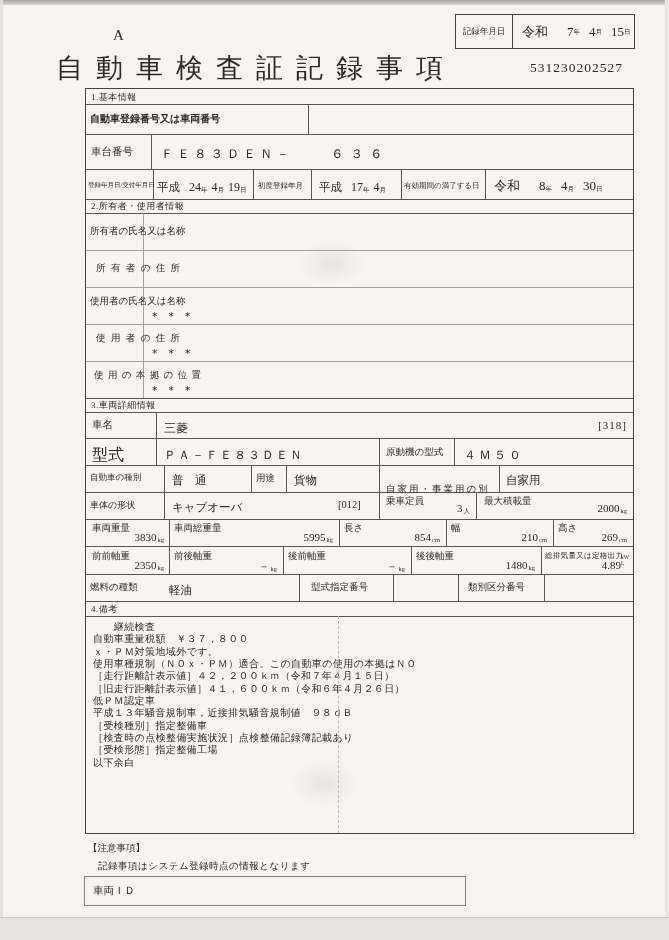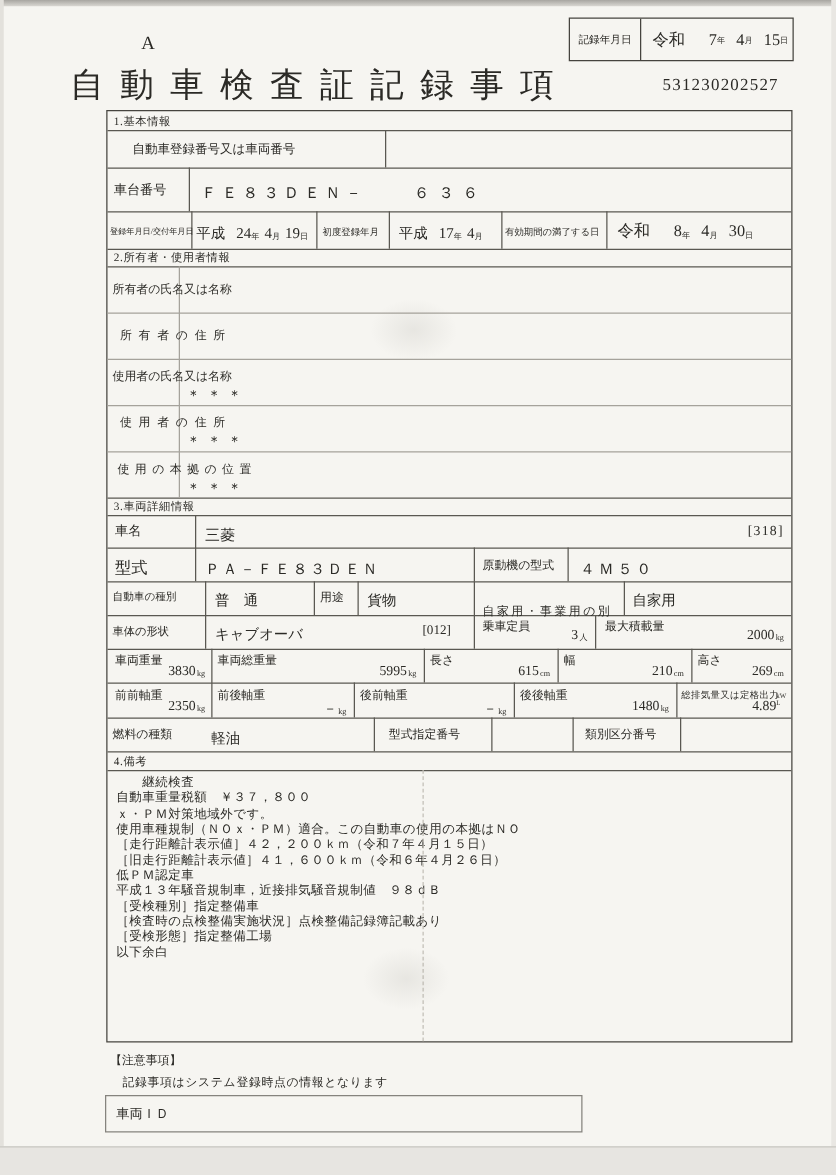--- a/index.html
+++ b/index.html
@@ -107,21 +107,21 @@
     <div class="vline" style="left:467px;top:430px;height:27px;"></div>
     <div class="vline" style="left:197px;top:457px;height:28px;"></div>
     <div class="vline" style="left:325px;top:457px;height:28px;"></div>
     <div class="vline" style="left:455px;top:457px;height:28px;"></div>
     <div class="vline" style="left:213px;top:485px;height:27px;"></div>
     <div class="vline" style="left:307px;top:485px;height:27px;"></div>
     <div class="vline" style="left:372px;top:485px;height:27px;"></div>
     <div class="vline" style="left:458px;top:485px;height:27px;"></div>
 
     <div class="abs shead" style="left:5px;top:2px;">1.基本情報</div>
-    <div class="abs lbl" style="left:20px;top:23px;font-size:10px;">自動車登録番号又は車両番号</div>
+    <div class="abs lbl" style="left:4px;top:23px;font-size:10px;font-weight:bold;">自動車登録番号又は車両番号</div>
     <div class="abs lbl" style="left:5px;top:56px;font-size:10.5px;">車台番号</div>
     <div class="abs" style="left:75px;top:57px;font-size:12.5px;white-space:nowrap;">
       <span style="letter-spacing:4px;">ＦＥ８３ＤＥＮ－</span><span style="letter-spacing:7px;margin-left:38px;">６３６</span>
     </div>
     <div class="abs lbl" style="left:2px;top:92px;font-size:6.5px;">登録年月日/交付年月日</div>
     <div class="abs" style="left:71px;top:88px;white-space:nowrap;">
       <span class="era">平成</span><span class="dnum">24</span><span class="dunit">年</span><span class="dnum">4</span><span class="dunit">月</span><span class="dnum">19</span><span class="dunit">日</span>
     </div>
     <div class="abs lbl" style="left:172px;top:92px;font-size:7.5px;">初度登録年月</div>
     <div class="abs" style="left:233px;top:88px;white-space:nowrap;">
@@ -140,21 +140,21 @@
     <div class="abs lbl" style="left:10px;top:243px;letter-spacing:1.5px;">使 用 者 の 住 所</div>
     <div class="abs stars" style="left:63px;top:257px;">＊＊＊</div>
     <div class="abs lbl" style="left:8px;top:280px;letter-spacing:1px;">使 用 の 本 拠 の 位 置</div>
     <div class="abs stars" style="left:63px;top:294px;">＊＊＊</div>
 
     <div class="abs shead" style="left:5px;top:310px;">3.車両詳細情報</div>
     <div class="abs lbl" style="left:6px;top:329px;font-size:10.5px;">車名</div>
     <div class="abs val12" style="left:78px;top:331px;">三菱</div>
     <div class="abs val11" style="right:6px;top:330px;letter-spacing:1px;">[318]</div>
 
-    <div class="abs lbl" style="left:6px;top:356px;font-size:13px;">型式</div>
+    <div class="abs lbl" style="left:6px;top:356px;font-size:16px;">型式</div>
     <div class="abs val12" style="left:78px;top:358px;letter-spacing:2px;">ＰＡ－ＦＥ８３ＤＥＮ</div>
     <div class="abs lbl" style="left:300px;top:357px;">原動機の型式</div>
     <div class="abs val12" style="left:378px;top:358px;letter-spacing:3px;">４Ｍ５０</div>
 
     <div class="abs lbl" style="left:4px;top:383px;font-size:8.5px;">自動車の種別</div>
     <div class="abs val11" style="left:86px;top:384px;font-size:11.5px;">普　通</div>
     <div class="abs lbl" style="left:170px;top:383px;">用途</div>
     <div class="abs val11" style="left:208px;top:384px;font-size:11.5px;">貨物</div>
     <div class="abs lbl" style="left:300px;top:383px;letter-spacing:2px;margin-top:11px;">自家用・事業用の別</div>
     <div class="abs val11" style="left:420px;top:384px;font-size:11.5px;">自家用</div>
@@ -165,21 +165,21 @@
     <div class="abs lbl" style="left:300px;top:406px;">乗車定員</div>
     <div class="abs val11" style="right:163px;top:413px;"><span>3</span><span class="unit">人</span></div>
     <div class="abs lbl" style="left:398px;top:406px;">最大積載量</div>
     <div class="abs val11" style="right:6px;top:413px;"><span>2000</span><span class="unit">kg</span></div>
 
     <div class="abs lbl" style="left:6px;top:433px;">車両重量</div>
     <div class="abs val11" style="right:469px;top:442px;"><span>3830</span><span class="unit">kg</span></div>
     <div class="abs lbl" style="left:88px;top:433px;">車両総重量</div>
     <div class="abs val11" style="right:300px;top:442px;"><span>5995</span><span class="unit">kg</span></div>
     <div class="abs lbl" style="left:258px;top:433px;">長さ</div>
-    <div class="abs val11" style="right:193px;top:442px;"><span>615</span><span class="unit">cm</span></div>
+    <div class="abs val11" style="right:193px;top:442px;"><span>854</span><span class="unit">cm</span></div>
     <div class="abs lbl" style="left:365px;top:433px;">幅</div>
     <div class="abs val11" style="right:86px;top:442px;"><span>210</span><span class="unit">cm</span></div>
     <div class="abs lbl" style="left:472px;top:433px;">高さ</div>
     <div class="abs val11" style="right:6px;top:442px;"><span>269</span><span class="unit">cm</span></div>
 
     <div class="abs lbl" style="left:6px;top:461px;">前前軸重</div>
     <div class="abs val11" style="right:469px;top:470px;"><span>2350</span><span class="unit">kg</span></div>
     <div class="abs lbl" style="left:88px;top:461px;">前後軸重</div>
     <div class="abs val11" style="right:356px;top:470px;"><span>－</span><span class="unit">kg</span></div>
     <div class="abs lbl" style="left:202px;top:461px;">後前軸重</div>

